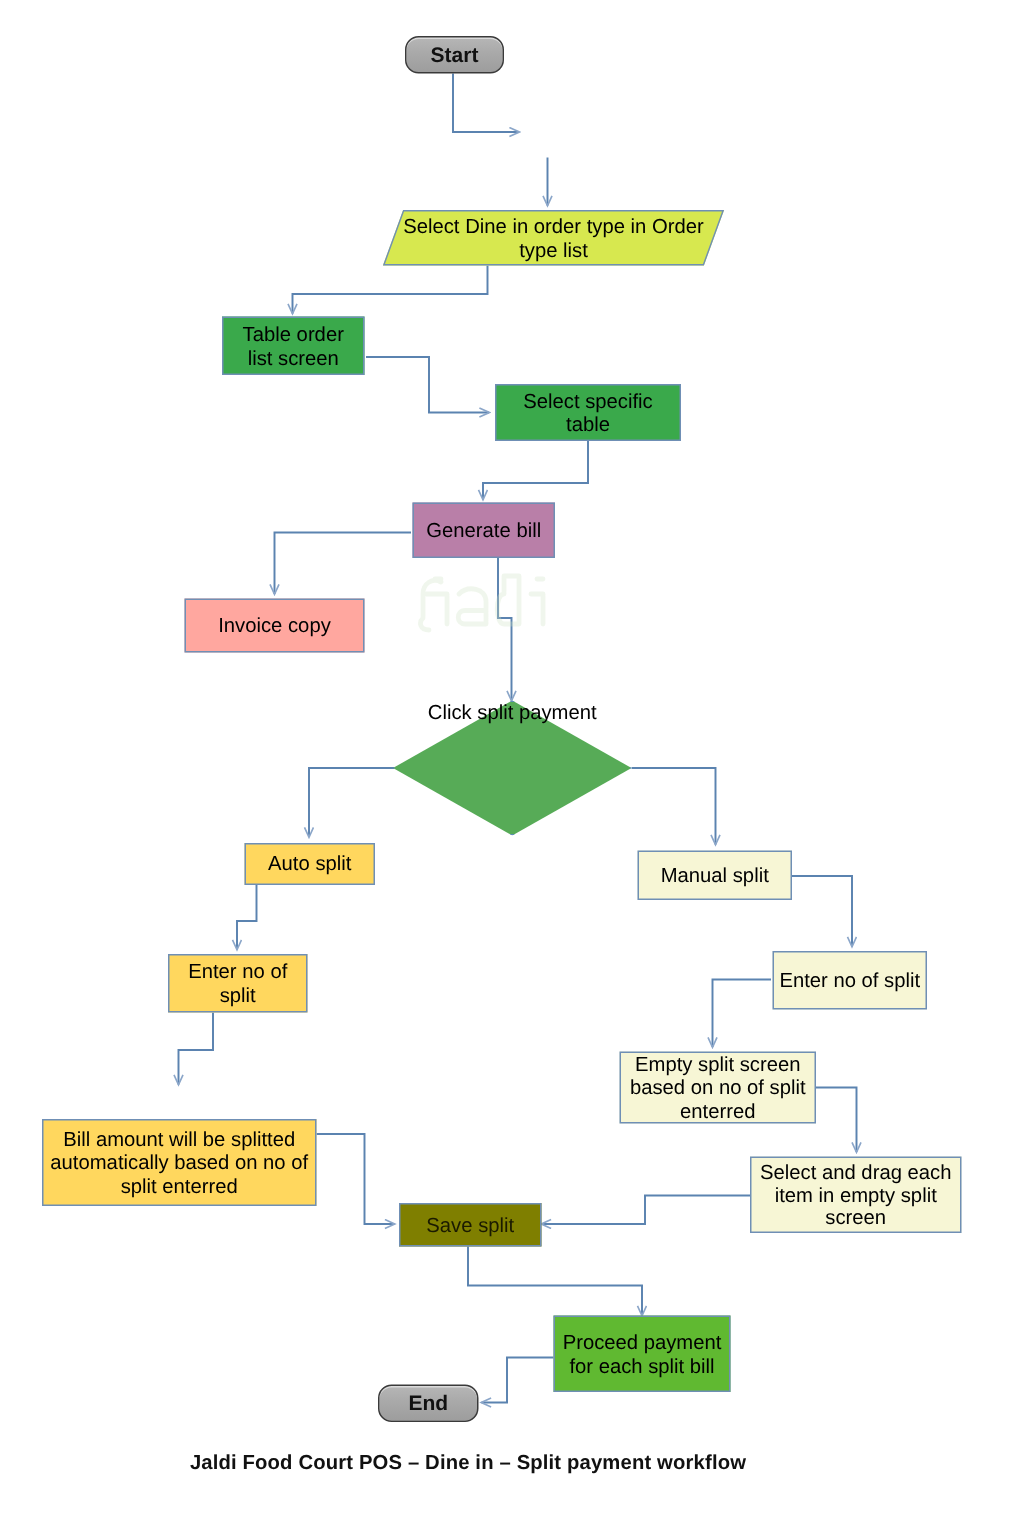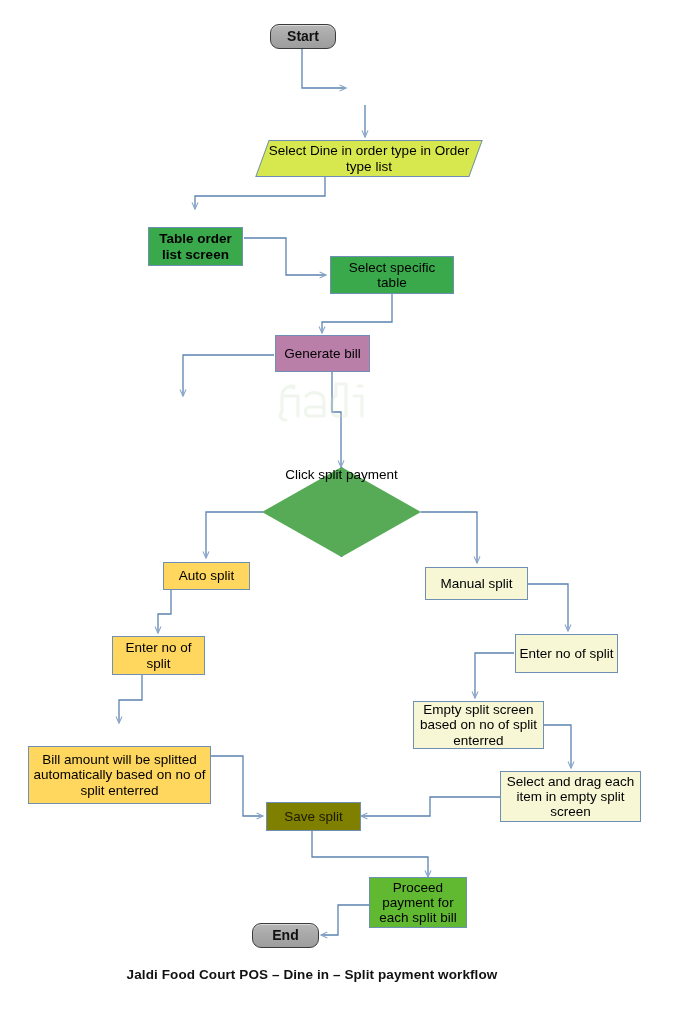--- a/index.html
+++ b/index.html
@@ -113,32 +113,35 @@
   </div>
 
 
   <div class="paral" style="left:262px;top:140px;width:214px;height:37px;">
     <div class="shape"></div>
     <div class="txt">
         <span>Select Dine in order type in Order type list</span>
       </div>
   </div>
 
-  <div class="node proc c-green" style="left:148px;top:227px;width:95px;height:39px;font-weight:bold;">
+  <div class="node proc c-green" style="left:148px;top:211px;width:95px;height:39px;">
     <span>Table order list screen</span>
   </div>
 
   <div class="node proc c-green" style="left:330px;top:256px;width:124px;height:38px;">
     <span>Select specific table</span>
   </div>
 
   <div class="node proc c-mauve" style="left:275px;top:335px;width:95px;height:37px;">
     <span>Generate bill</span>
   </div>
 
+  <div class="node proc c-salmon" style="left:123px;top:399px;width:120px;height:36px;">
+    <span>Invoice copy</span>
+  </div>
 
   <div class="diamond" style="left:262px;top:467px;width:159px;height:90px;">
     <div class="shape"></div>
     <div class="txt">
         <span>Click split payment</span>
       </div>
   </div>
 
   <div class="node proc c-gold" style="left:163px;top:562px;width:87px;height:28px;">
     <span>Auto split</span>
@@ -165,21 +168,21 @@
   </div>
 
   <div class="node proc c-cream" style="left:500px;top:771px;width:141px;height:51px;">
     <span>Select and drag each item in empty split screen</span>
   </div>
 
   <div class="node proc c-olive" style="left:266px;top:802px;width:95px;height:29px;">
     <span>Save split</span>
   </div>
 
-  <div class="node proc c-lgreen" style="left:369px;top:877px;width:98px;height:51px;">
+  <div class="node proc c-lgreen" style="left:369px;top:877px;width:118px;height:51px;">
     <span>Proceed payment for each split bill</span>
   </div>
 
   <div class="node terminator" style="left:252px;top:923px;width:67px;height:25px;">
     <span>End</span>
   </div>
 
   <div id="watermark">
     <svg width="96" height="50" viewBox="0 0 96 50" xmlns="http://www.w3.org/2000/svg">
       <g fill="none" stroke="#cfe3c4" stroke-width="3.2" stroke-linejoin="round" stroke-linecap="round">

